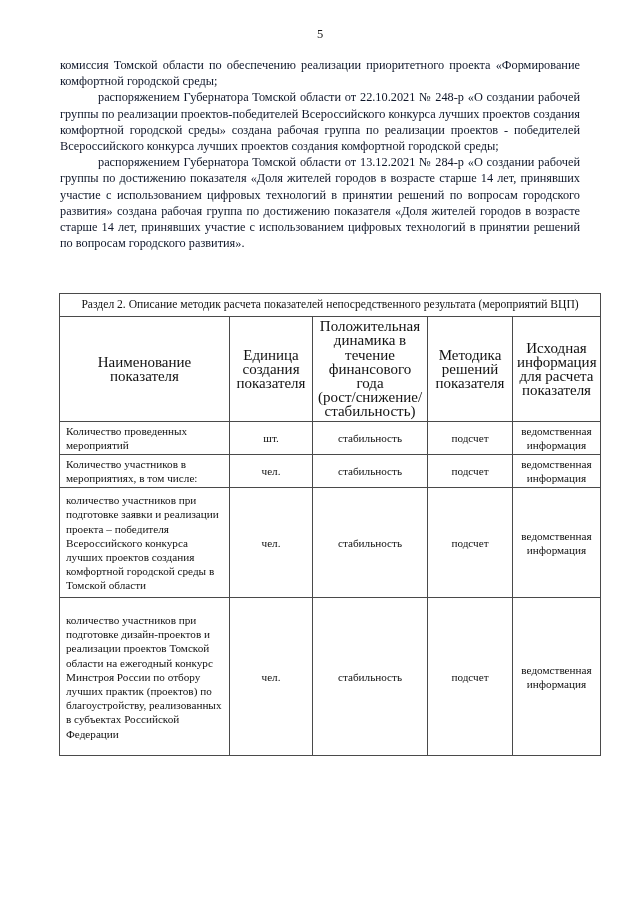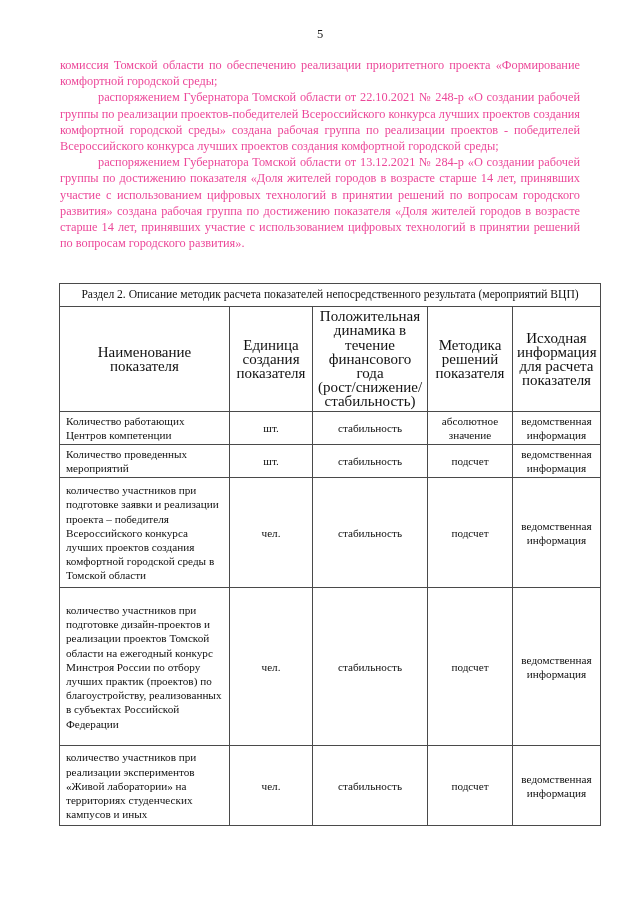--- a/index.html
+++ b/index.html
@@ -37,30 +37,30 @@
     top: 57px;
     left: 60px;
     width: 520px;
   }
   .para {
     margin: 0;
     font-size: 12.3px;
     line-height: 16.2px;
     text-align: justify;
     text-justify: inter-word;
-    color: #ec4899;
+    color: #0f172a;
     hyphens: none;
   }
   .para.indented {
     text-indent: 38px;
   }
   
   .methodics-table {
     position: absolute;
-    top: 283px;
+    top: 293px;
     left: 59px;
     width: 541px;
     border-collapse: collapse;
     table-layout: fixed;
     font-size: 11.2px;
     color: #111111;
     border-radius: 20px;
   }
   .methodics-table td {
     border: 1px solid #4a4a4a;
@@ -145,56 +145,49 @@
 стабильность)</td>
         <td class="hdr-cell nowrap-lines">Методика
 решений
 показателя</td>
         <td class="hdr-cell nowrap-lines">Исходная
 информация
 для расчета
 показателя</td>
       </tr>
 
-      <tr class="tall-1">
-        <td class="cell-name">Количество работающих Центров компетенции</td>
-        <td class="cell-center">шт.</td>
-        <td class="cell-center">стабильность</td>
-        <td class="cell-center">абсолютное значение</td>
-        <td class="cell-center">ведомственная информация</td>
-      </tr>
 
       <tr class="tall-2">
         <td class="cell-name">Количество проведенных мероприятий</td>
         <td class="cell-center">шт.</td>
         <td class="cell-center">стабильность</td>
         <td class="cell-center">подсчет</td>
         <td class="cell-center">ведомственная информация</td>
       </tr>
 
+      <tr class="tall-3">
+        <td class="cell-name">Количество участников в мероприятиях, в том числе:</td>
+        <td class="cell-center">чел.</td>
+        <td class="cell-center">стабильность</td>
+        <td class="cell-center">подсчет</td>
+        <td class="cell-center">ведомственная информация</td>
+      </tr>
 
       <tr class="tall-4">
         <td class="cell-name">количество участников при подготовке заявки и реализации проекта – победителя Всероссийского конкурса лучших проектов создания комфортной городской среды в Томской области</td>
         <td class="cell-center">чел.</td>
         <td class="cell-center">стабильность</td>
         <td class="cell-center">подсчет</td>
         <td class="cell-center">ведомственная информация</td>
       </tr>
 
       <tr class="tall-5">
         <td class="cell-name">количество участников при подготовке дизайн-проектов и реализации проектов Томской области на ежегодный конкурс Минстроя России по отбору лучших практик (проектов) по благоустройству, реализованных в субъектах Российской Федерации</td>
         <td class="cell-center">чел.</td>
         <td class="cell-center">стабильность</td>
         <td class="cell-center">подсчет</td>
         <td class="cell-center">ведомственная информация</td>
       </tr>
 
-      <tr class="tall-6">
-        <td class="cell-name">количество участников при реализации экспериментов «Живой лаборатории» на территориях студенческих кампусов и иных</td>
-        <td class="cell-center">чел.</td>
-        <td class="cell-center">стабильность</td>
-        <td class="cell-center">подсчет</td>
-        <td class="cell-center">ведомственная информация</td>
-      </tr>
     </tbody>
   </table>
 
 </div>
 
 </body></html>

